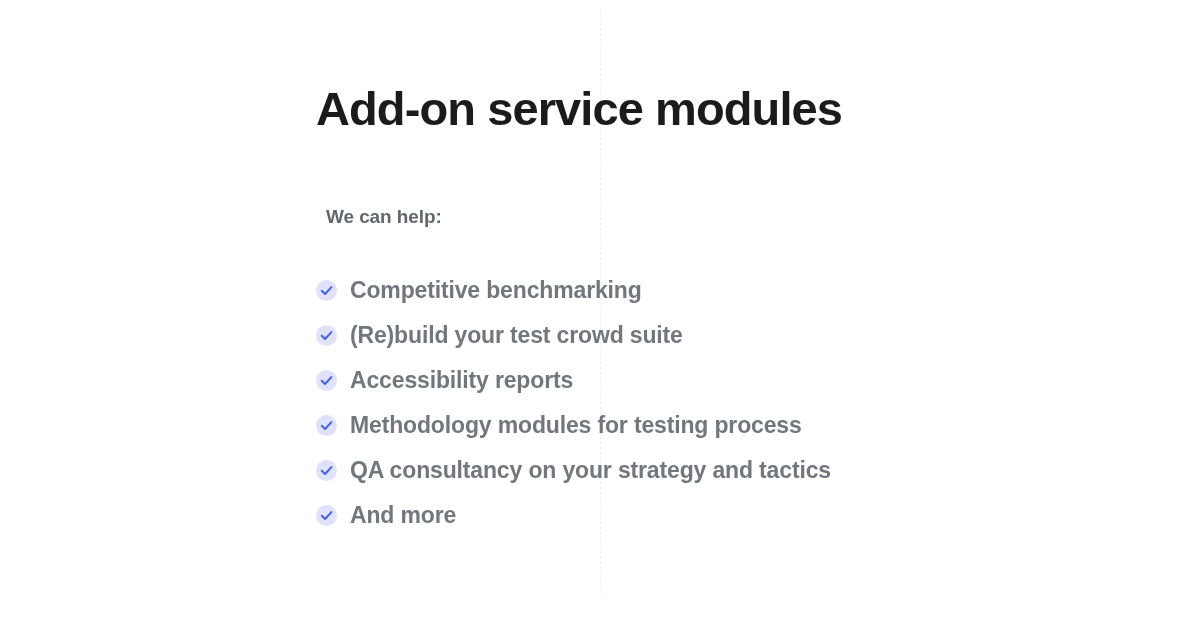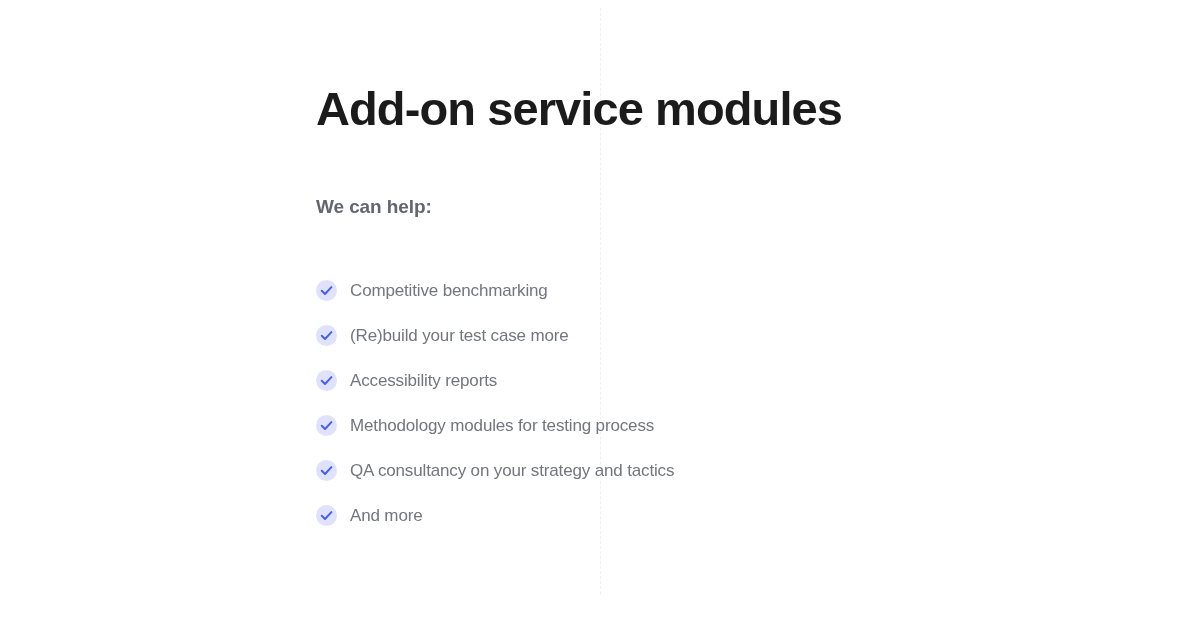--- a/index.html
+++ b/index.html
@@ -51,21 +51,21 @@
     color: #1b1b1b;
     line-height: 1.08;
     white-space: nowrap;
     text-align: right;
   }
 
   #subtitle {
     position: absolute;
     left: 0;
     top: 195px;
-    margin: 0;
+    margin: 10px;
     font-family: "Liberation Sans", sans-serif;
     font-size: 19px;
     font-weight: 700;
     color: #62666d;
     letter-spacing: -0.1px;
     line-height: 1.3;
     white-space: nowrap;
   }
 
   #benefits-list {
@@ -91,22 +91,22 @@
   .check-icon {
     flex: 0 0 auto;
     width: 21px;
     height: 21px;
     margin-right: 13px;
     display: block;
   }
 
   .item-label {
     font-family: "Liberation Sans", sans-serif;
-    font-size: 17px;
-    font-weight: 400;
+    font-size: 23px;
+    font-weight: 700;
     color: #72767d;
     letter-spacing: -0.15px;
     line-height: 1;
     white-space: nowrap;
   }
 </style>
 </head>
 <body>
 
 <div id="slide">
@@ -126,21 +126,21 @@
             <circle cx="12" cy="12" r="12" fill="#dfe2fa"></circle>
             <path d="M6.6 12.3 L10.3 16.0 L17.6 8.2" fill="none" stroke="#4762e0" stroke-width="2.3" stroke-linecap="round" stroke-linejoin="round"></path>
           </svg>
           <span class="item-label">Competitive benchmarking</span>
         </li>
         <li class="list-item">
           <svg class="check-icon" viewBox="0 0 24 24">
             <circle cx="12" cy="12" r="12" fill="#dfe2fa"></circle>
             <path d="M6.6 12.3 L10.3 16.0 L17.6 8.2" fill="none" stroke="#4762e0" stroke-width="2.3" stroke-linecap="round" stroke-linejoin="round"></path>
           </svg>
-          <span class="item-label">(Re)build your test case more</span>
+          <span class="item-label">(Re)build your test crowd suite</span>
         </li>
         <li class="list-item">
           <svg class="check-icon" viewBox="0 0 24 24">
             <circle cx="12" cy="12" r="12" fill="#dfe2fa"></circle>
             <path d="M6.6 12.3 L10.3 16.0 L17.6 8.2" fill="none" stroke="#4762e0" stroke-width="2.3" stroke-linecap="round" stroke-linejoin="round"></path>
           </svg>
           <span class="item-label">Accessibility reports</span>
         </li>
         <li class="list-item">
           <svg class="check-icon" viewBox="0 0 24 24">

